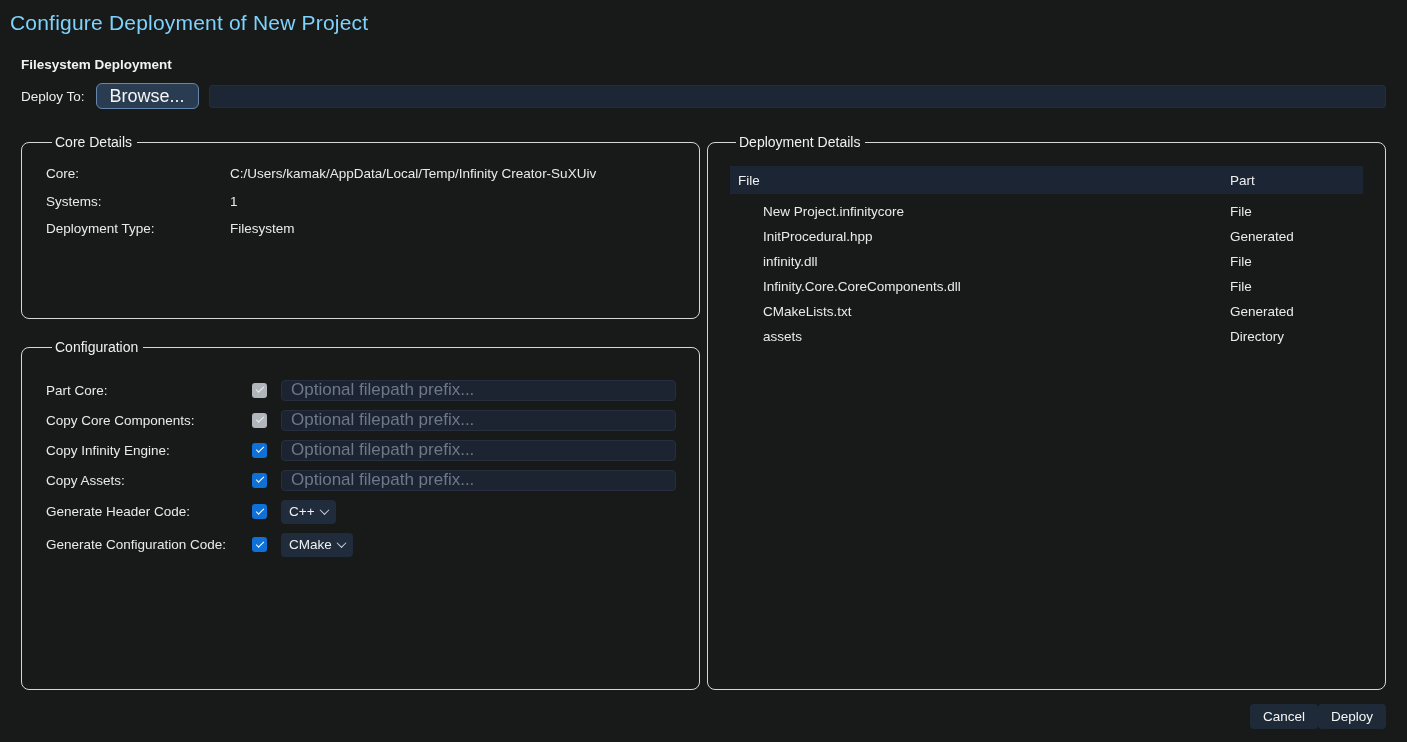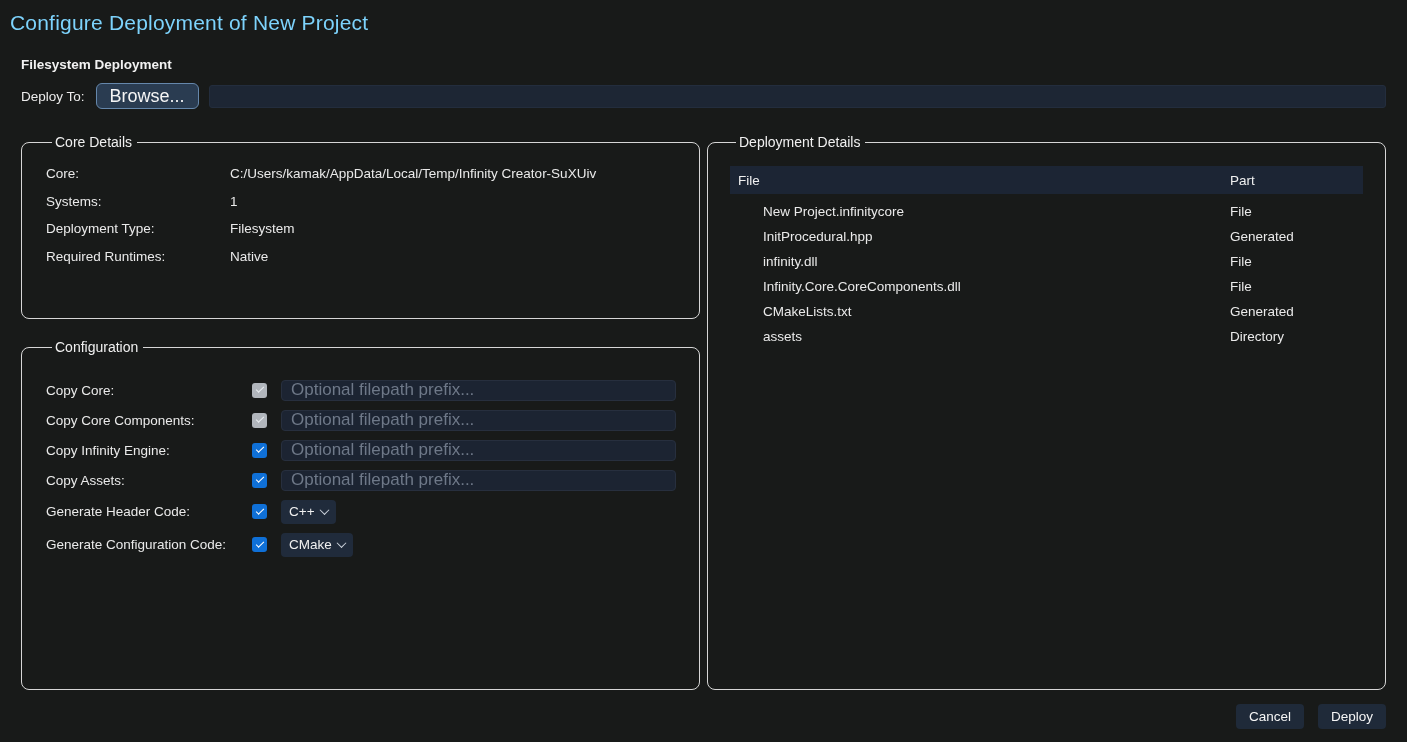--- a/index.html
+++ b/index.html
@@ -149,21 +149,20 @@
     height: 25px;
     align-items: flex-end;
     cursor: default;
   }
   .dd-cell-file { flex: 1; padding-left: 33px; color: #eaeaea; white-space: nowrap; overflow: hidden; }
   .dd-cell-part { width: 133px; flex: none; color: #eaeaea; }
   .footer {
     margin-top: 14px;
     display: flex;
     justify-content: flex-end;
-    gap: 14px;
   }
   .footer button {
     height: 25px;
     padding: 0 13px;
     background: #1f2a39;
     border: none;
     border-radius: 4px;
     color: #f5f5f5;
     font-size: 13.5px;
     font-family: inherit;
@@ -196,32 +195,28 @@
               <span class="kv-value">C:/Users/kamak/AppData/Local/Temp/Infinity Creator-SuXUiv</span>
             </div>
             <div class="kv-row">
               <span class="kv-label">Systems:</span>
               <span class="kv-value">1</span>
             </div>
             <div class="kv-row">
               <span class="kv-label">Deployment Type:</span>
               <span class="kv-value">Filesystem</span>
             </div>
-            <div class="kv-row">
-              <span class="kv-label">Required Runtimes:</span>
-              <span class="kv-value">Native</span>
-            </div>
           </div>
       </fieldset>
 
       <fieldset class="group configuration">
         <legend>Configuration</legend>
         <div id="config-rows">
             <div class="cfg-row">
-              <span class="cfg-label">Copy Core:</span>
+              <span class="cfg-label">Part Core:</span>
               <div class="checkbox checked disabled">
                 <span class="tick"></span>
               </div>
               <input class="prefix-input" placeholder="Optional filepath prefix..." style="">
             </div>
             <div class="cfg-row">
               <span class="cfg-label">Copy Core Components:</span>
               <div class="checkbox checked disabled">
                 <span class="tick"></span>
               </div>

